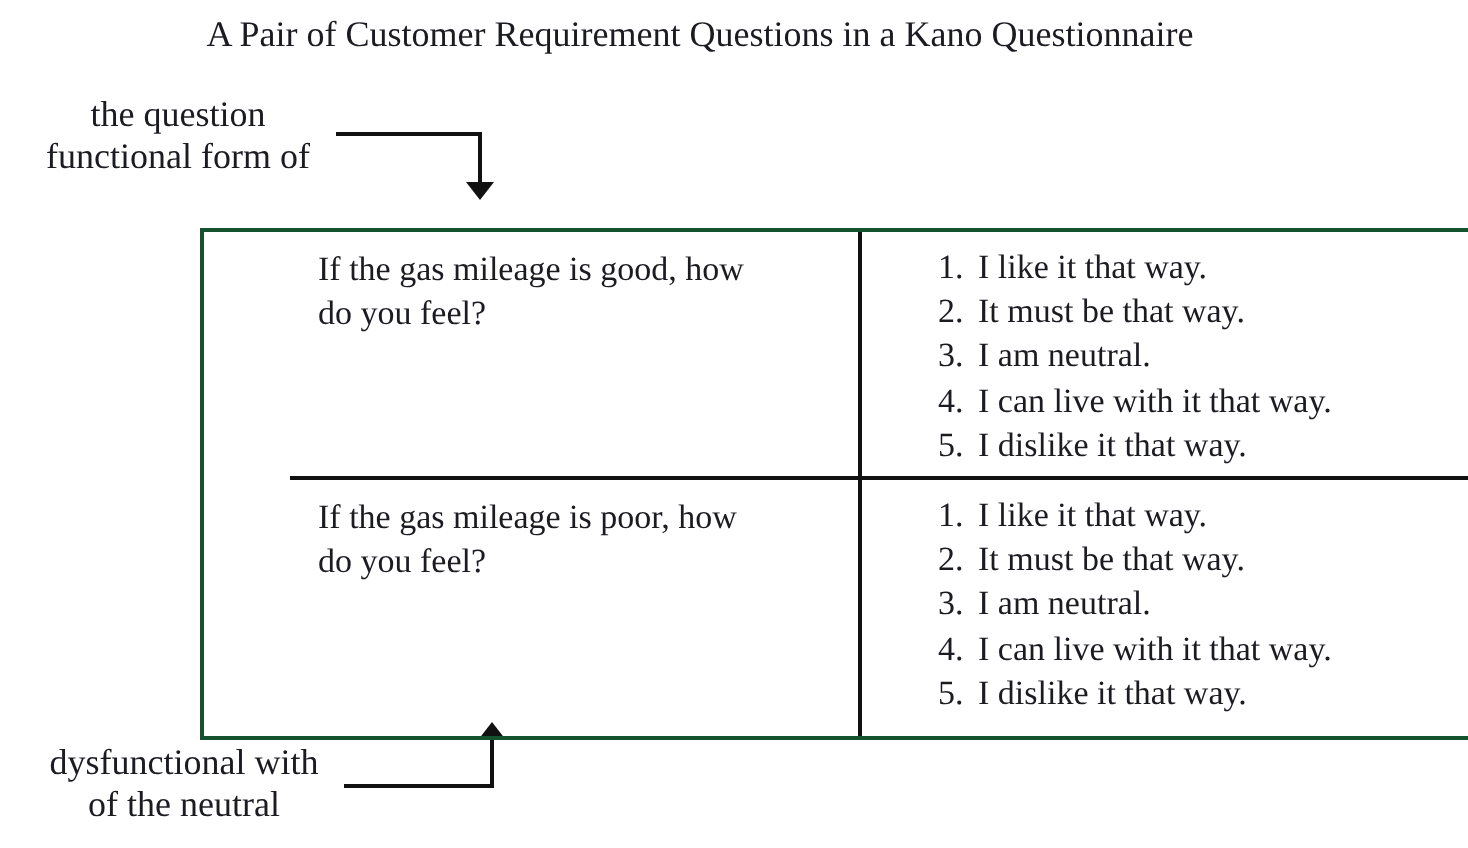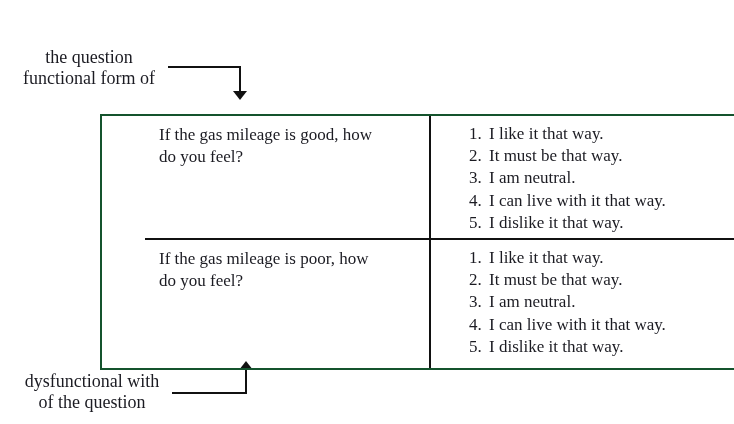--- a/index.html
+++ b/index.html
@@ -87,20 +87,21 @@
   .opt .num {
     display: inline-block;
     width: 20px;
   }
 </style>
 </head>
 <body>
 
 <div id="canvas">
 
+  <div class="title">A Pair of Customer Requirement Questions in a Kano Questionnaire</div>
 
   <div class="annot annot-top">
     <div>the question</div>
     <div>functional form of</div>
   </div>
 
   <svg class="arrow-layer" viewBox="0 0 734 424">
     <g>
       <polyline points="168,67 240,67 240,92" fill="none" stroke="#111111" stroke-width="2"></polyline>
       <polygon points="233,91 247,91 240,100" fill="#111111"></polygon>
@@ -134,16 +135,16 @@
       <div class="opt"><span class="num">2.</span><span>It must be that way.</span></div>
       <div class="opt"><span class="num">3.</span><span>I am neutral.</span></div>
       <div class="opt"><span class="num">4.</span><span>I can live with it that way.</span></div>
       <div class="opt"><span class="num">5.</span><span>I dislike it that way.</span></div>
     </div>
 
   </div>
 
   <div class="annot annot-bottom">
     <div>dysfunctional with</div>
-    <div>of the question</div>
+    <div>of the neutral</div>
   </div>
 
 </div>
 
 </body></html>

